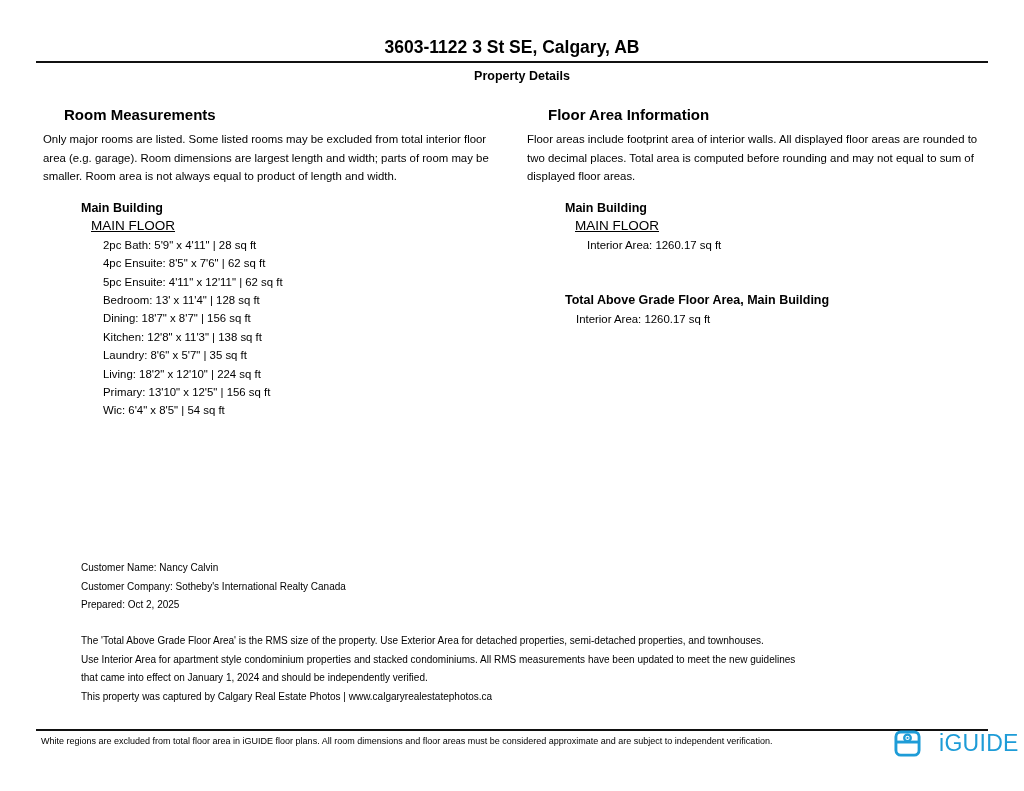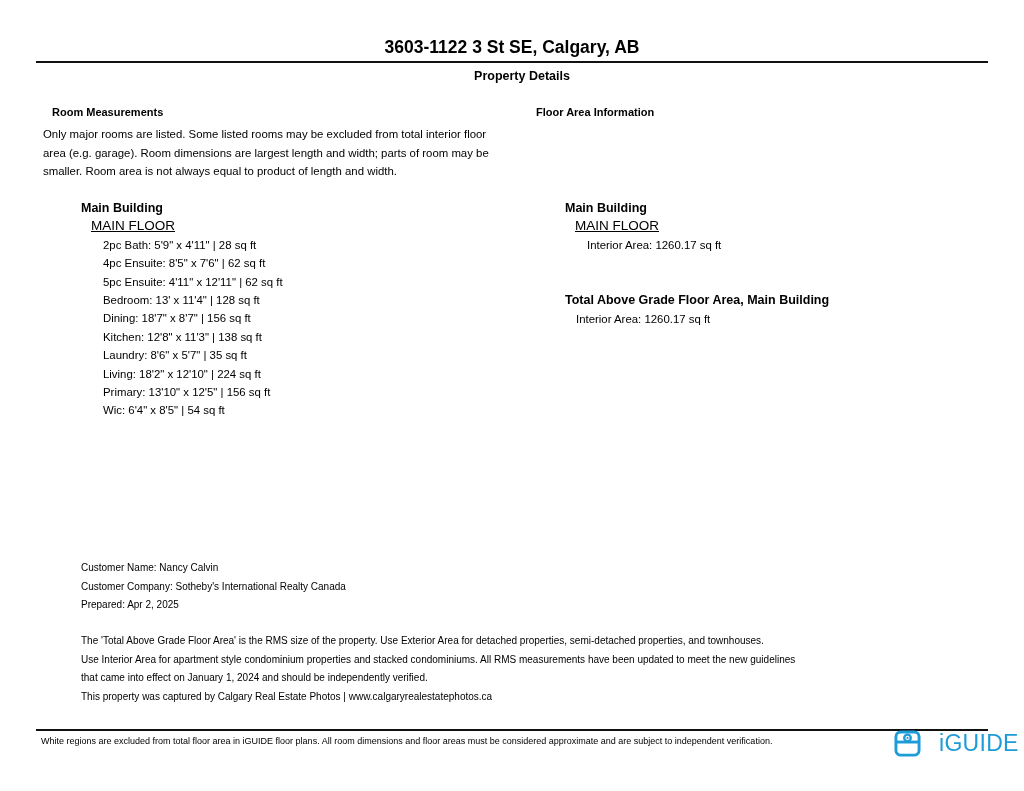--- a/index.html
+++ b/index.html
@@ -30,23 +30,23 @@
     top: 69px; left: 0; width: 100%;
     text-align: center;
     font-size: 12.5px;
     font-weight: bold;
     padding-left: 20px;
   }
   .col { position: absolute; top: 106px; }
   .col-left  { left: 43px;  width: 462px; }
   .col-right { left: 527px; width: 466px; }
   .section-heading {
-    font-size: 11px;
+    font-size: 15px;
     font-weight: bold;
-    margin: 0 0 7px 0;
+    margin: 0 0 7px 12px;
     padding-left: 9px;
   }
   .section-body {
     font-size: 11.4px;
     line-height: 18.6px;
     margin: 0;
   }
   .building-block-left  { position: absolute; left: 81px;  top: 199px; }
   .building-block-right { position: absolute; left: 565px; top: 199px; }
   .building-title {
@@ -126,20 +126,21 @@
 <div class="header-rule"></div>
 <div class="page-subtitle">Property Details</div>
 
 <div class="col col-left">
   <h3 class="section-heading">Room Measurements</h3>
   <p class="section-body">Only major rooms are listed. Some listed rooms may be excluded from total interior floor area (e.g. garage). Room dimensions are largest length and width; parts of room may be smaller. Room area is not always equal to product of length and width.</p>
 </div>
 
 <div class="col col-right">
   <h3 class="section-heading">Floor Area Information</h3>
+  <p class="section-body">Floor areas include footprint area of interior walls. All displayed floor areas are rounded to two decimal places. Total area is computed before rounding and may not equal to sum of displayed floor areas.</p>
 </div>
 
 <div class="building-block-left">
   <div class="building-title">Main Building</div>
   <div class="floor-label">MAIN FLOOR</div>
   <div class="room-list">
       <div>2pc Bath: 5'9" x 4'11" | 28 sq ft</div>
       <div>4pc Ensuite: 8'5" x 7'6" | 62 sq ft</div>
       <div>5pc Ensuite: 4'11" x 12'11" | 62 sq ft</div>
       <div>Bedroom: 13' x 11'4" | 128 sq ft</div>
@@ -156,21 +157,21 @@
   <div class="building-title">Main Building</div>
   <div class="floor-label">MAIN FLOOR</div>
   <div class="fa-line">Interior Area: 1260.17 sq ft</div>
   <div class="total-heading">Total Above Grade Floor Area, Main Building</div>
   <div class="fa-total-line">Interior Area: 1260.17 sq ft</div>
 </div>
 
 <div class="customer-block">
   <div>Customer Name: Nancy Calvin</div>
   <div>Customer Company: Sotheby's International Realty Canada</div>
-  <div>Prepared: Apr 2, 2025</div>
+  <div>Prepared: Oct 2, 2025</div>
 </div>
 
 <div class="notes-block">
     <div>The 'Total Above Grade Floor Area' is the RMS size of the property. Use Exterior Area for detached properties, semi-detached properties, and townhouses.</div>
     <div>Use Interior Area for apartment style condominium properties and stacked condominiums. All RMS measurements have been updated to meet the new guidelines</div>
     <div>that came into effect on January 1, 2024 and should be independently verified.</div>
     <div>This property was captured by Calgary Real Estate Photos | www.calgaryrealestatephotos.ca</div>
   </div>
 
 <div class="footer-rule"></div>

